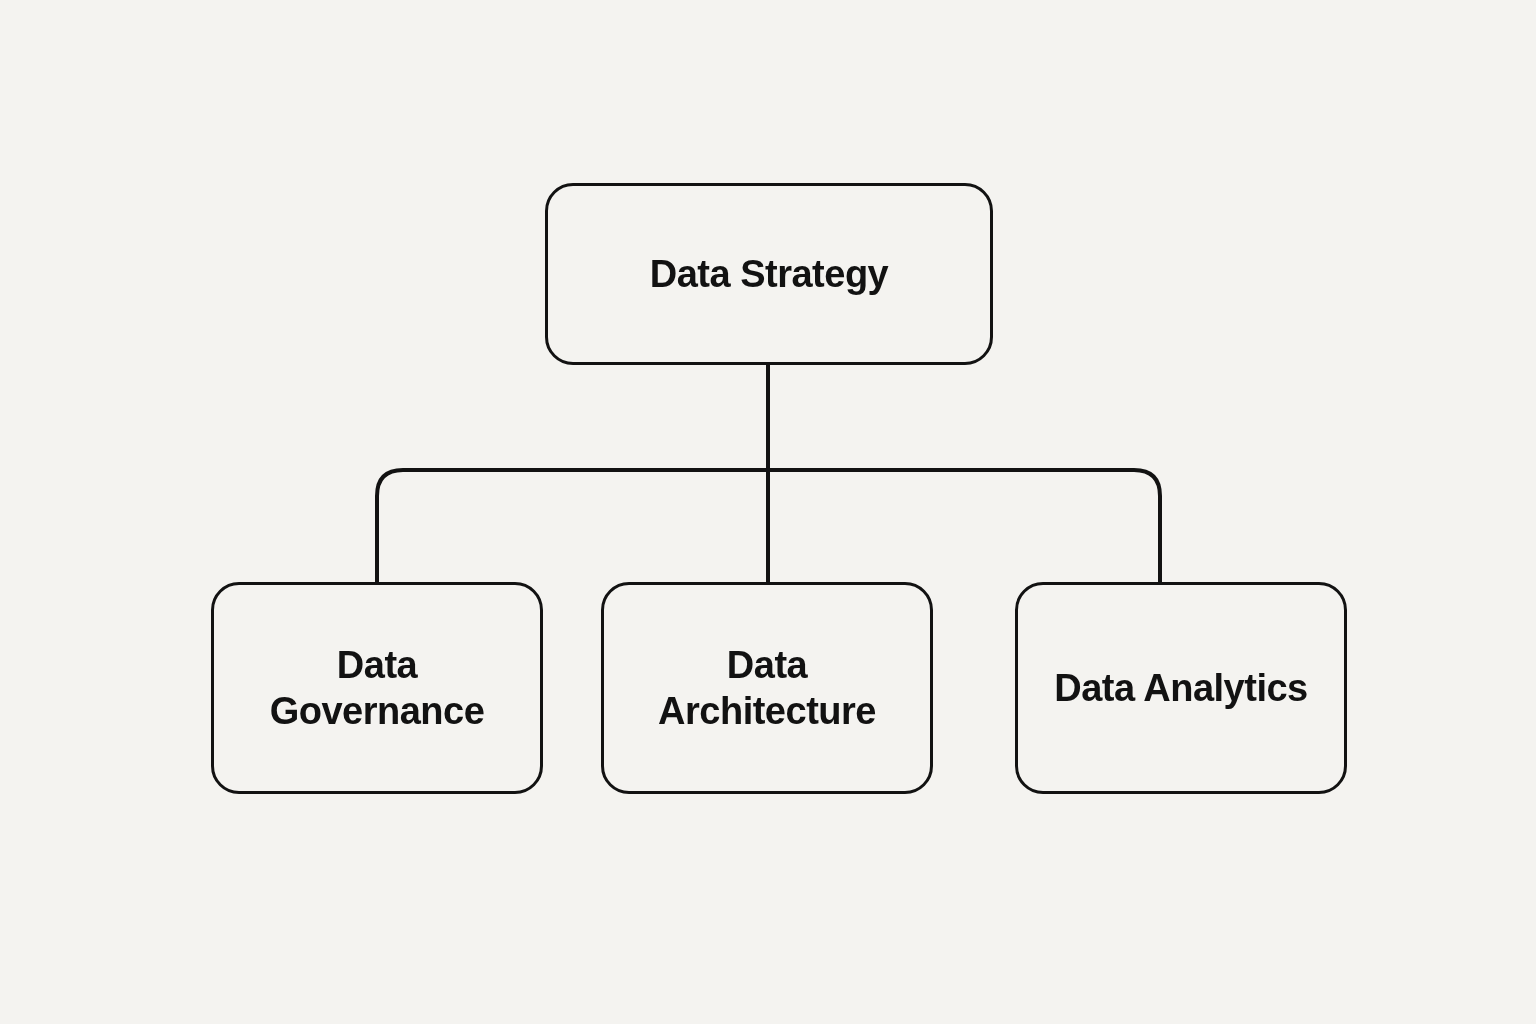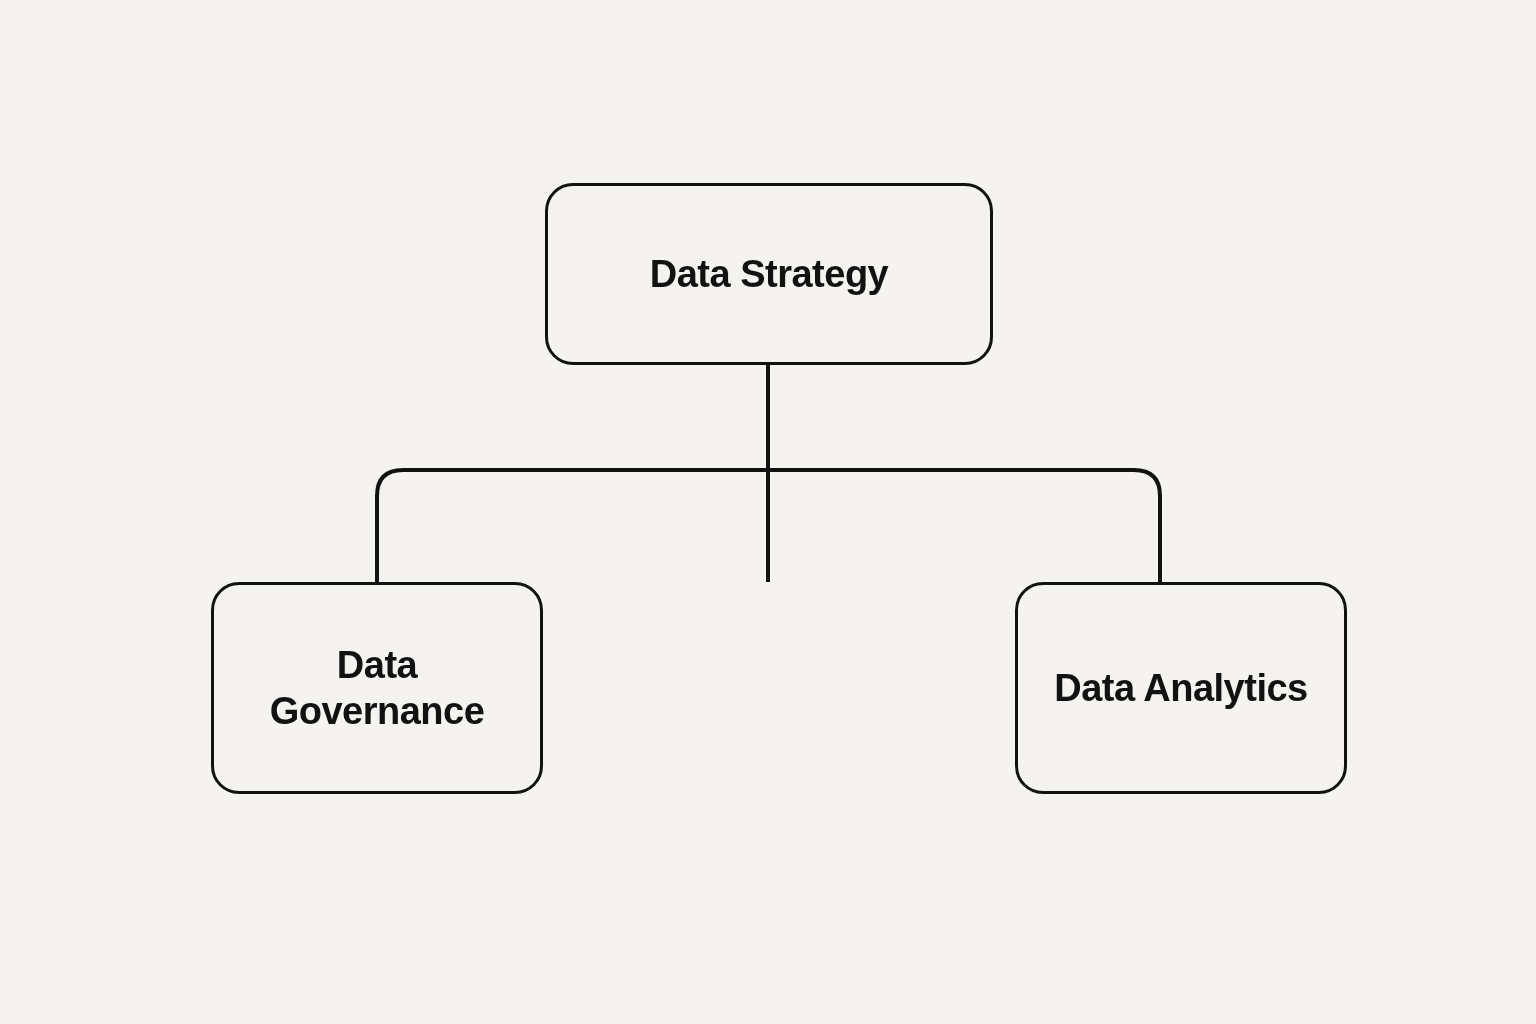--- a/index.html
+++ b/index.html
@@ -76,18 +76,21 @@
   </svg>
 
   <div class="node node-root">
     <span>Data Strategy</span>
   </div>
 
   <div class="node node-child node-child-0">
     <span>Data Governance</span>
   </div>
 
+  <div class="node node-child node-child-1">
+    <span>Data Architecture</span>
+  </div>
 
   <div class="node node-child node-child-2">
     <span>Data Analytics</span>
   </div>
 
 </div>
 
 </body></html>

